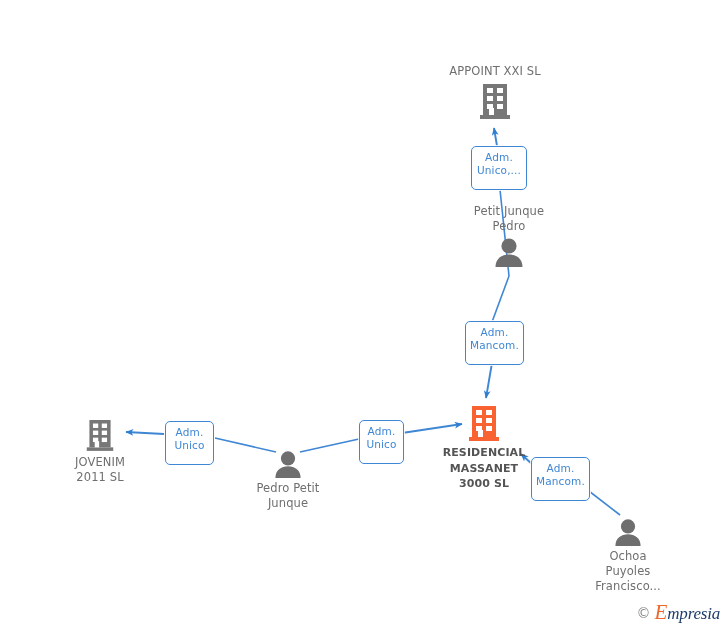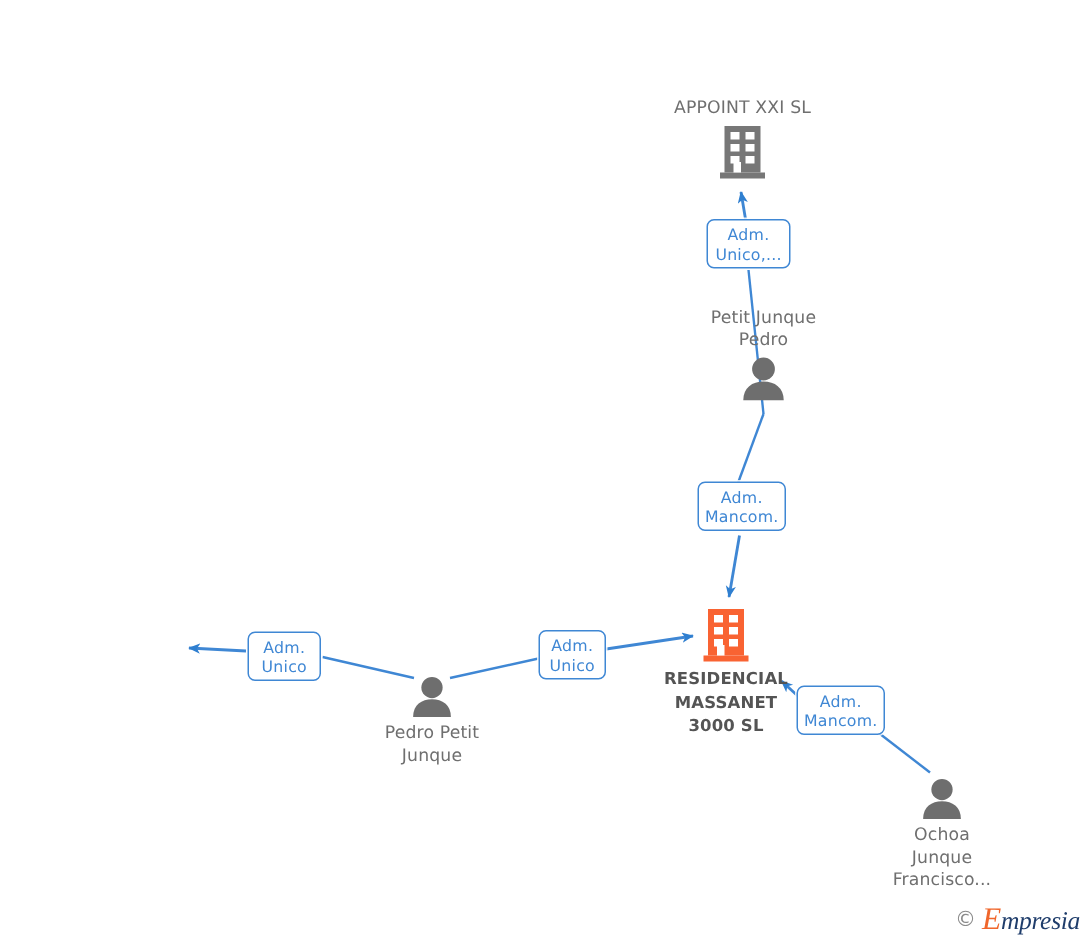--- a/index.html
+++ b/index.html
@@ -71,21 +71,21 @@
   .edge-label {
     position: absolute;
     box-sizing: border-box;
     background: #ffffff;
     border: 1.4px solid #3f87d4;
     border-radius: 5px;
     color: #3f87d4;
     font-size: 10.5px;
     line-height: 13px;
     text-align: center;
-    padding: 4px 2px 1px;
+    padding: 4px 2px 12px;
     letter-spacing: 0.15px;
     white-space: pre-line;
     box-shadow: 0 0 0 1px rgba(255,255,255,0.85);
   }
   
   .watermark {
     position: absolute;
     right: 8px;
     bottom: 7px;
     display: flex;
@@ -178,37 +178,52 @@
       <rect x="19" y="14" width="6" height="5" fill="#ffffff"></rect>
       <rect x="9" y="22" width="6" height="5" fill="#ffffff"></rect>
       <rect x="19" y="22" width="6" height="5" fill="#ffffff"></rect>
       <rect x="11" y="26" width="5" height="7" fill="#ffffff"></rect>
     </svg>
     <div class="caption below">RESIDENCIAL
 MASSANET
 3000 SL</div>
   </div>
 
+  <div class="node" style="left:100px; top:418px;">
+    <svg class="ico-building" width="30" height="34" viewBox="0 0 34 38" xmlns="http://www.w3.org/2000/svg">
+      <rect x="5" y="2" width="24" height="31" fill="#777777"></rect>
+      <rect x="2" y="33" width="30" height="4" fill="#777777"></rect>
+      <rect x="9" y="6" width="6" height="5" fill="#ffffff"></rect>
+      <rect x="19" y="6" width="6" height="5" fill="#ffffff"></rect>
+      <rect x="9" y="14" width="6" height="5" fill="#ffffff"></rect>
+      <rect x="19" y="14" width="6" height="5" fill="#ffffff"></rect>
+      <rect x="9" y="22" width="6" height="5" fill="#ffffff"></rect>
+      <rect x="19" y="22" width="6" height="5" fill="#ffffff"></rect>
+      <rect x="11" y="26" width="5" height="7" fill="#ffffff"></rect>
+    </svg>
+    <div class="caption below">JOVENIM
+2011 SL</div>
+  </div>
 
   <div class="node" style="left:288px; top:450px;">
     <svg class="ico-person" width="30" height="28" viewBox="0 0 32 30" xmlns="http://www.w3.org/2000/svg">
       <circle cx="16" cy="9" r="7.6" fill="#6e6e6e"></circle>
       <path d="M2.5,30 C2.5,21.5 8.6,17.4 16,17.4 C23.4,17.4 29.5,21.5 29.5,30 Z" fill="#6e6e6e"></path>
     </svg>
     <div class="caption below">Pedro Petit
 Junque</div>
   </div>
 
   <div class="node" style="left:628px; top:518px;">
     <svg class="ico-person" width="30" height="28" viewBox="0 0 32 30" xmlns="http://www.w3.org/2000/svg">
       <circle cx="16" cy="9" r="7.6" fill="#6e6e6e"></circle>
       <path d="M2.5,30 C2.5,21.5 8.6,17.4 16,17.4 C23.4,17.4 29.5,21.5 29.5,30 Z" fill="#6e6e6e"></path>
     </svg>
     <div class="caption below">Ochoa
-Junque
+Puyoles
 Francisco...</div>
   </div>
 
   <div class="edge-label" style="left:471px; top:146px; width:56px;">Adm.
 Unico,...</div>
 
   <div class="edge-label" style="left:465px; top:321px; width:59px;">Adm.
 Mancom.</div>
 
   <div class="edge-label" style="left:165px; top:421px; width:49px;">Adm.

